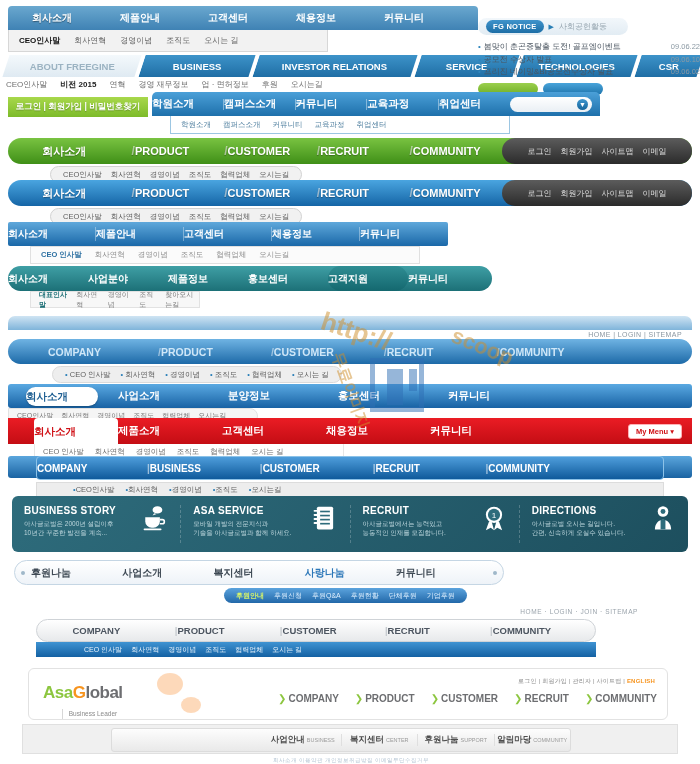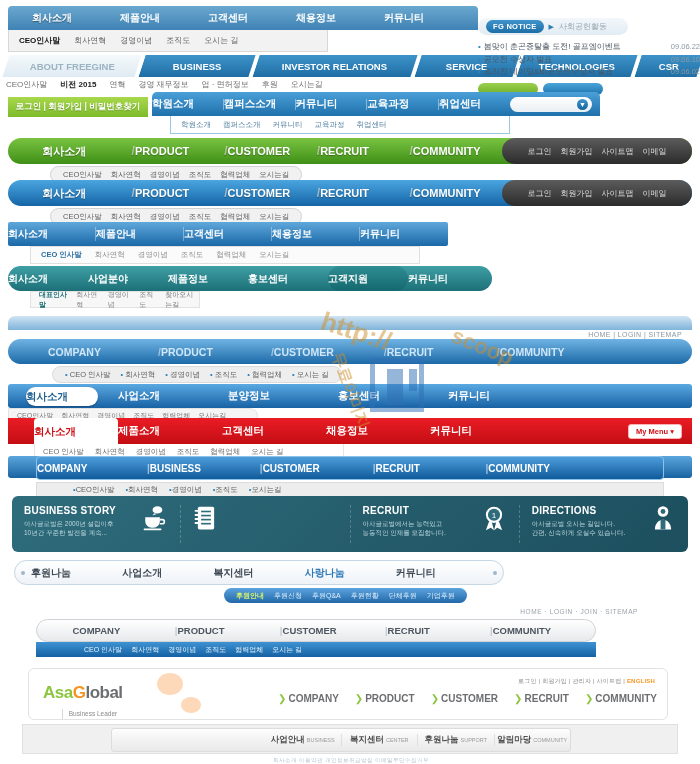--- a/index.html
+++ b/index.html
@@ -547,20 +547,25 @@
     </div>
     <svg class="ic" viewBox="0 0 32 32" fill="#fff">
       <ellipse cx="19" cy="6" rx="6" ry="4.5"></ellipse>
         <path d="M15 10l-2 3 5-2z"></path>
       <path d="M4 15h18v5a8 8 0 0 1-8 8h-2a8 8 0 0 1-8-8z"></path>
       <path d="M22 17h3a3.5 3.5 0 0 1 0 7h-3v-2h3a1.5 1.5 0 0 0 0-3h-3z"></path>
       <rect x="2" y="29" width="22" height="2.2" rx="1"></rect>
     </svg>
   </div>
   <div class="cell">
+    <div>
+      <div class="t">ASA SERVICE</div>
+      <div class="d">모바일 개발의 전문지식과</div>
+      <div class="d">기술을 아사글로벌과 함께 하세요.</div>
+    </div>
     <svg class="ic" viewBox="0 0 32 32" fill="#fff">
       <rect x="6" y="2" width="20" height="28" rx="2"></rect>
       <g fill="#2e6c7c">
           <rect x="10" y="7" width="12" height="2"></rect>
           <rect x="10" y="12" width="12" height="2"></rect>
       <rect x="10" y="17" width="12" height="2"></rect>
           <rect x="10" y="22" width="12" height="2"></rect>
         </g>
       <g fill="#fff">
           <rect x="2" y="6" width="5" height="2.4" rx="1"></rect>

